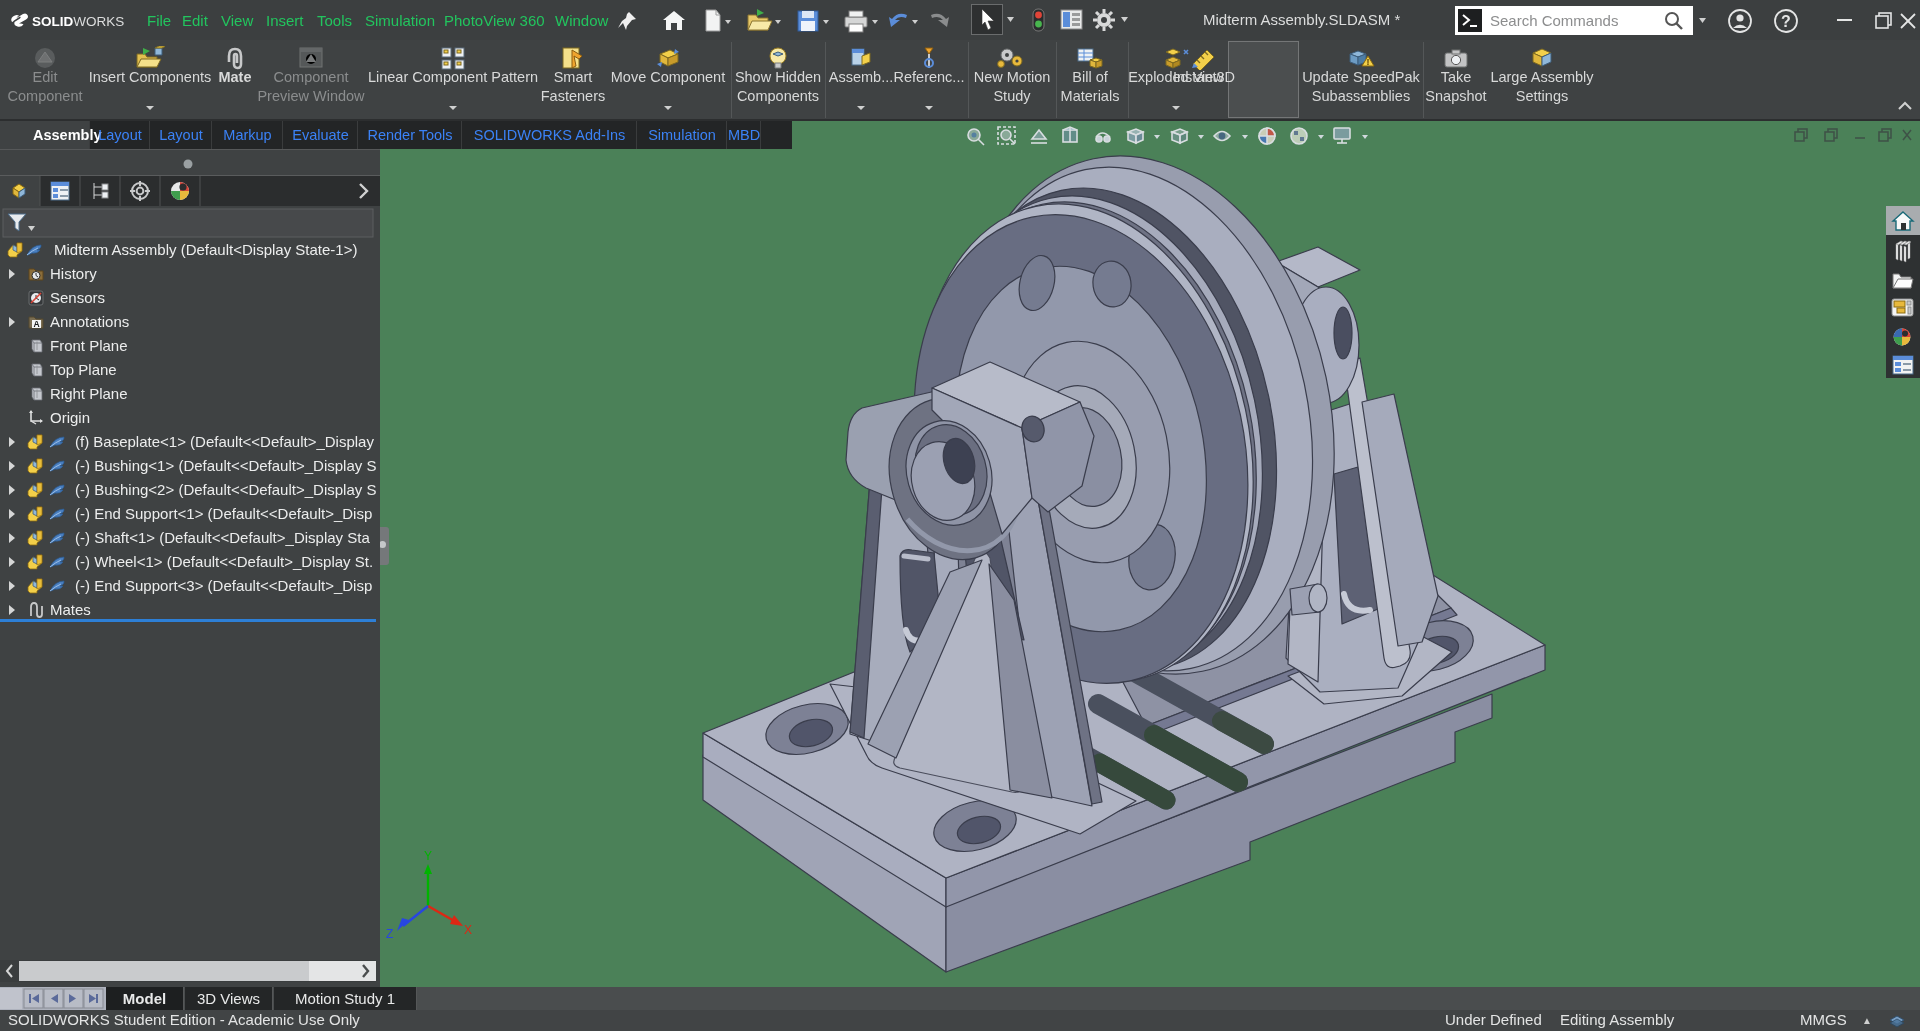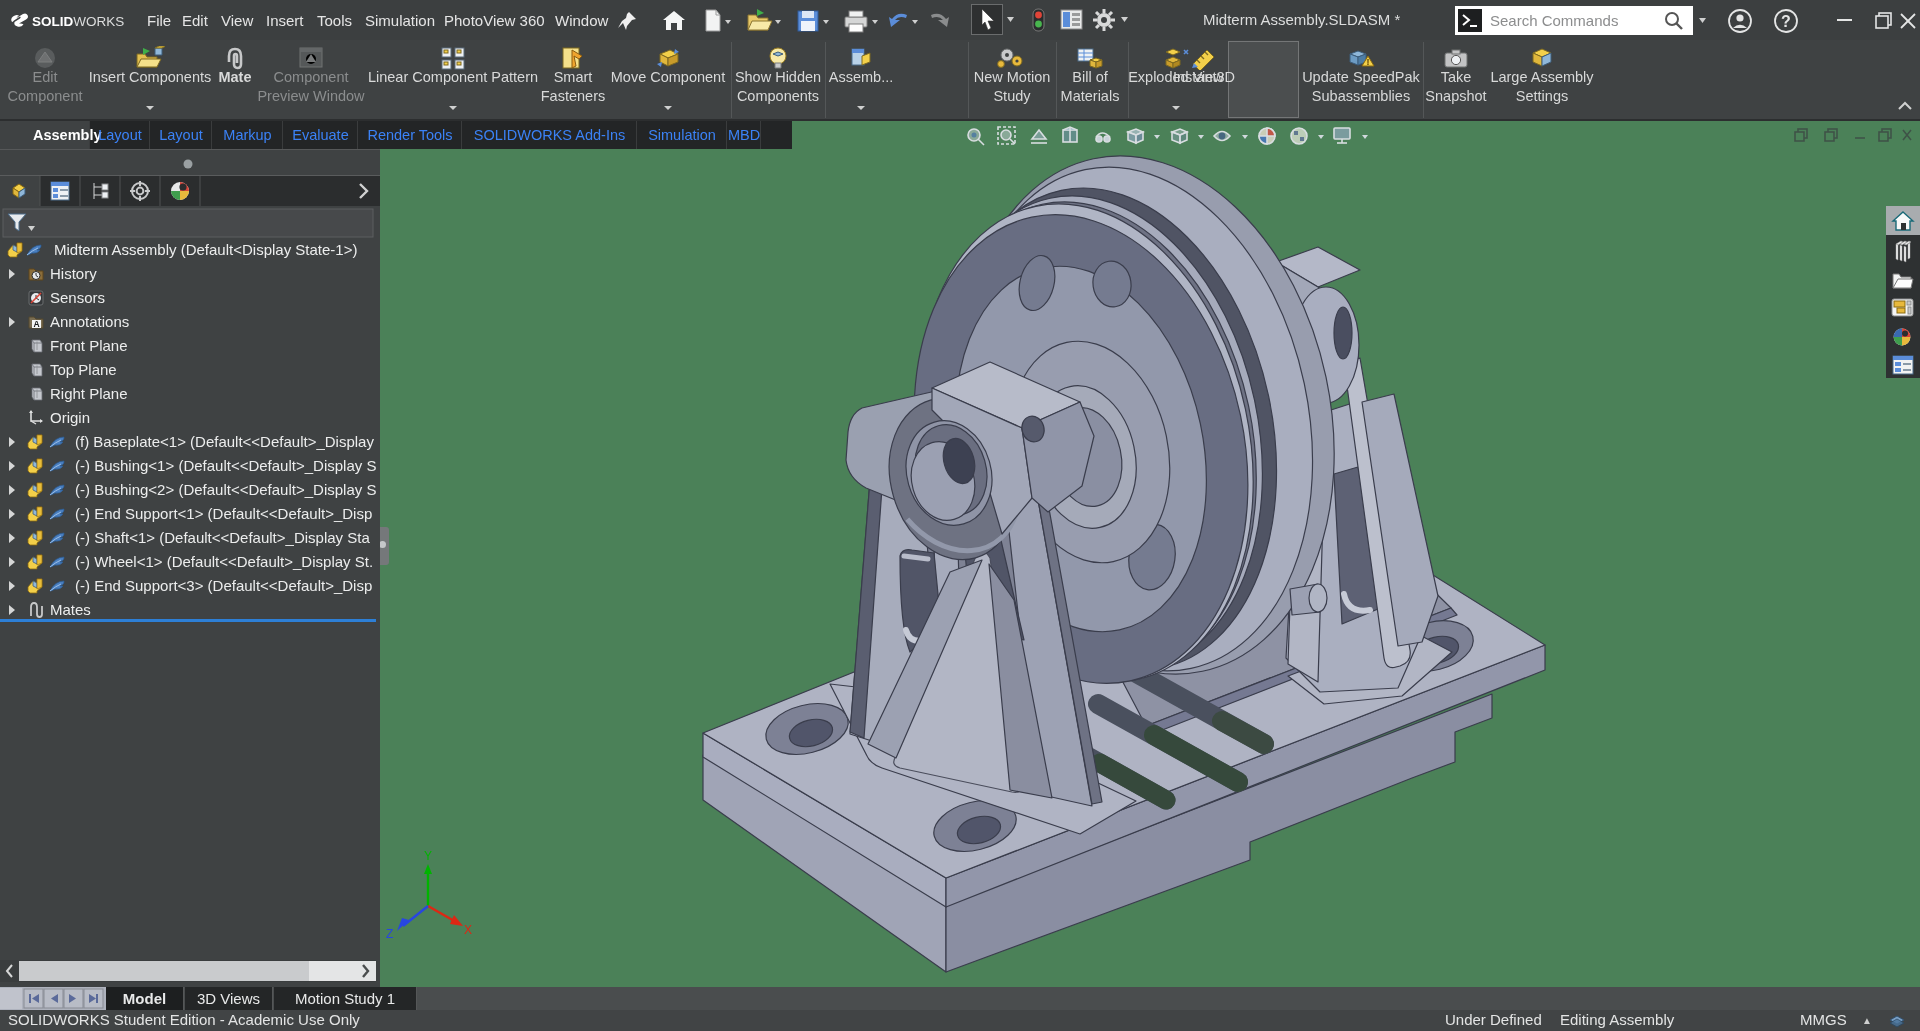--- a/index.html
+++ b/index.html
@@ -3,21 +3,21 @@
 <meta charset="utf-8">
 <style>
   * { margin:0; padding:0; box-sizing:border-box; }
   html,body { width:1920px; height:1031px; overflow:hidden; background:#1c1e1f;
     font-family:"Liberation Sans", sans-serif; }
   #app { position:absolute; left:0; top:0; width:1920px; height:1031px; }
   .abs { position:absolute; }
 
   
   #titlebar { position:absolute; left:0; top:0; width:1920px; height:40px; background:#3c3f40; }
-  .menuitem { position:absolute; top:12px; color:#e5e5e5; font-size:15px; }
+  .menuitem { position:absolute; top:12px; color:#22c55e; font-size:15px; }
   #title { position:absolute; top:11px; color:#dcdddd; font-size:15px; }
 
   
   #ribbon { position:absolute; left:0; top:40px; width:1920px; height:81px; background:#3f4243; border-bottom:2px solid #2c2e2f;}
   .rbtn { position:absolute; top:0; height:79px; text-align:center; color:#d8d9d9; font-size:14.5px; }
   .rbtn .lbl { position:absolute; width:200px; left:50%; margin-left:-100px; top:28px; line-height:19px;}
   .rbtn.dis { color:#8b8d8e; }
   .rico { position:absolute; left:50%; top:6px; transform:translateX(-50%); }
   .rarr { position:absolute; left:50%; top:66px; transform:translateX(-50%); width:0;height:0;
           border-left:4px solid transparent; border-right:4px solid transparent; border-top:4px solid #cfd0d0;}
@@ -264,20 +264,29 @@
     <div class="rbtn" style="left:761px;width:200px;">
       <svg class="rico" width="26" height="24">
           <rect x="4" y="3" width="12" height="16" fill="#b9d2e8" stroke="#4a6a88"></rect>
           <rect x="4" y="3" width="12" height="4" fill="#5b8dd9"></rect>
           <path d="M14 10 l8 -3 0 9 -8 3 z" fill="#f3d04a" stroke="#7c6820"></path>
         </svg>
       <div class="lbl">Assemb...</div>
       <div class="rarr"></div>
     </div>
 
+    <div class="rbtn" style="left:829px;width:200px;">
+      <svg class="rico" width="26" height="24">
+          <line x1="13" y1="2" x2="13" y2="22" stroke="#c9cacb" stroke-width="2"></line>
+          <path d="M9 2 l8 0 -4 6 z" fill="#f0a52e" stroke="#8a5c10"></path>
+          <circle cx="13" cy="17" r="4" fill="none" stroke="#5b8dd9" stroke-width="2"></circle>
+        </svg>
+      <div class="lbl">Referenc...</div>
+      <div class="rarr"></div>
+    </div>
     <div class="rsep" style="left:968px;"></div>
 
     <div class="rbtn" style="left:912px;width:200px;">
       <svg class="rico" width="30" height="24">
         <circle cx="10" cy="9" r="6" fill="#c9cacb" stroke="#6e7071"></circle>
           <circle cx="10" cy="9" r="2" fill="#3f4243"></circle>
         <circle cx="20" cy="15" r="5" fill="#e8b93c" stroke="#7c6820"></circle>
           <circle cx="20" cy="15" r="1.6" fill="#3f4243"></circle>
         <circle cx="4" cy="18" r="3.4" fill="#e8b93c" stroke="#7c6820"></circle>
       </svg>

